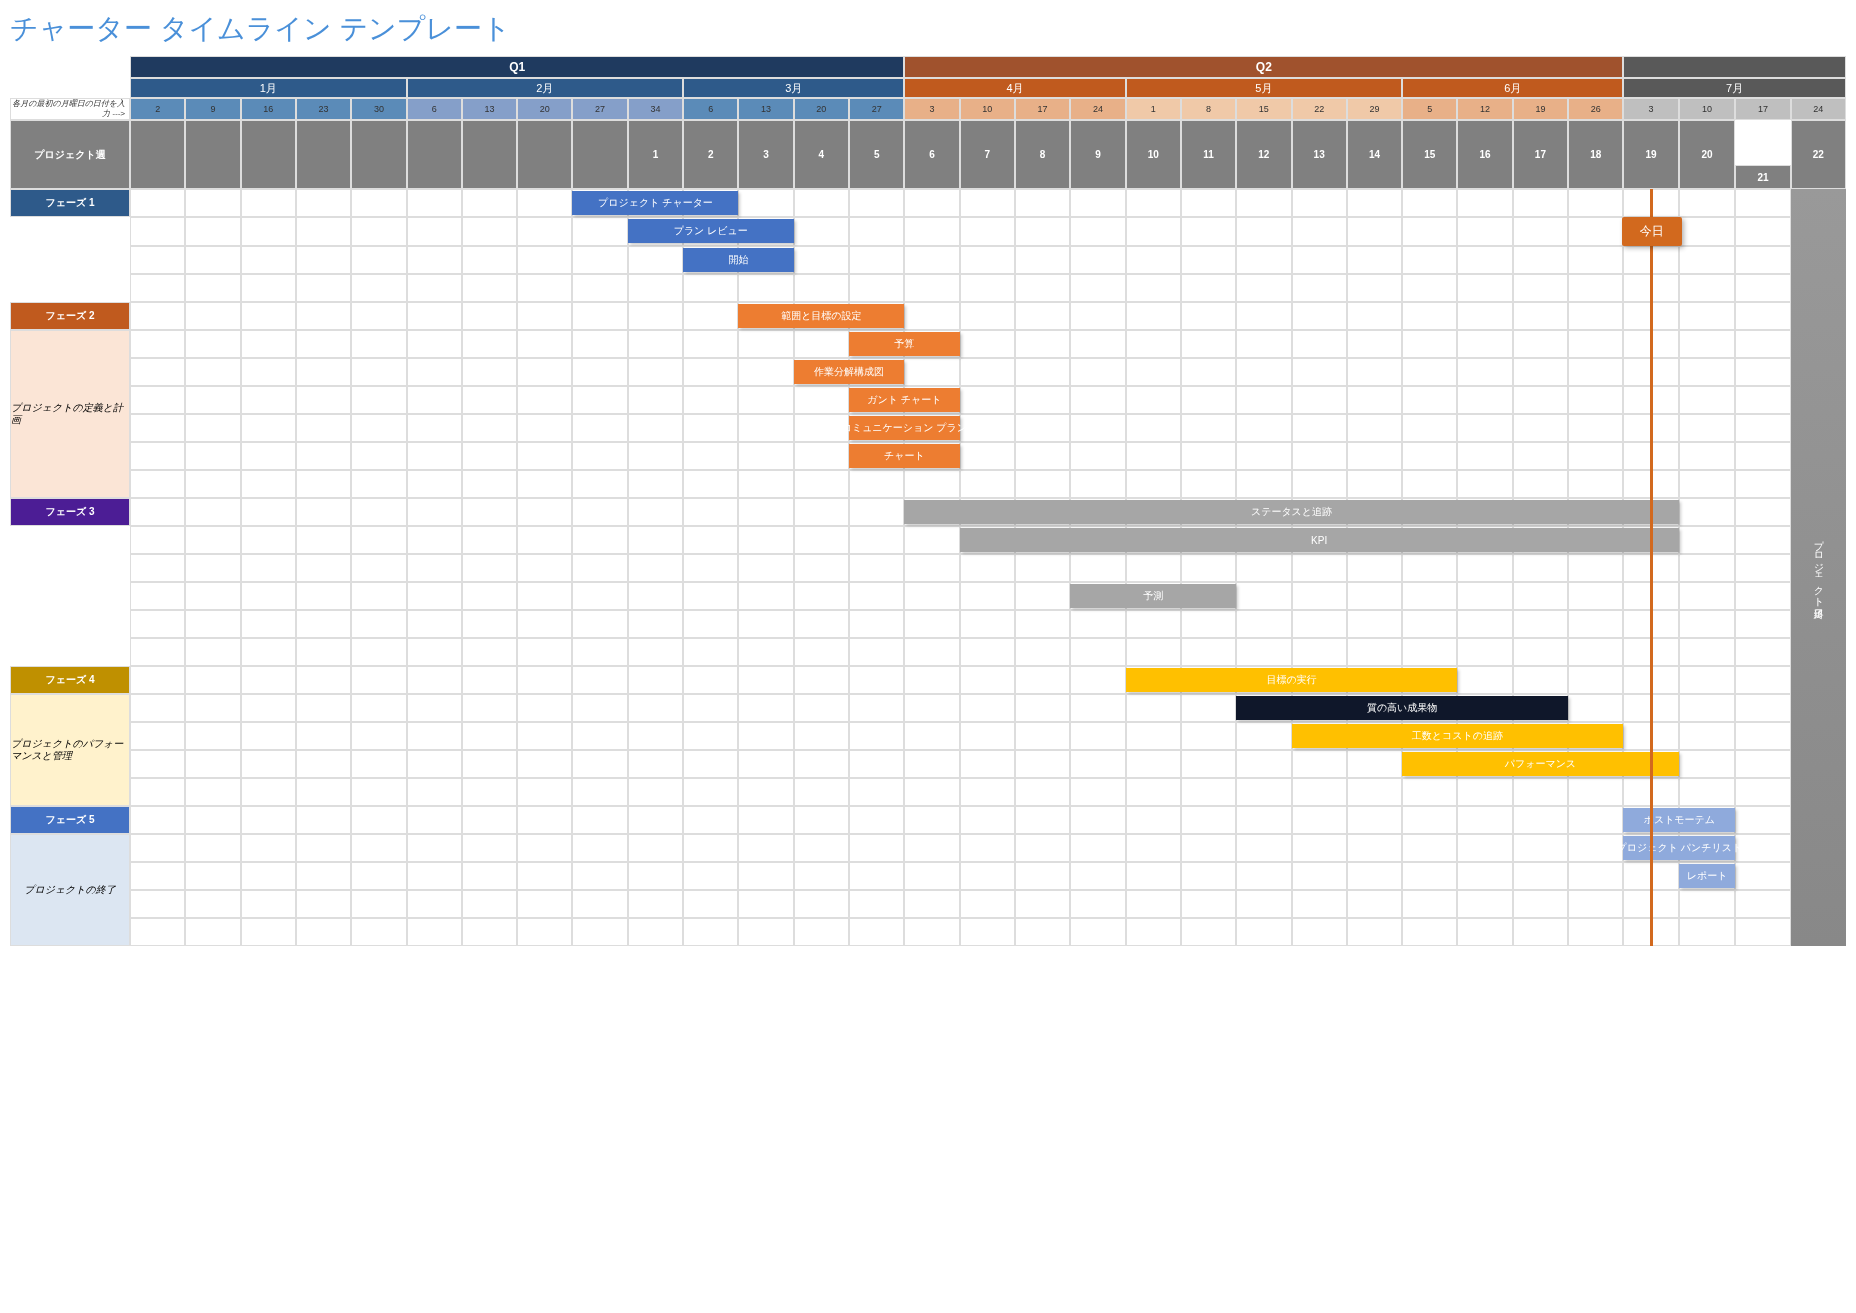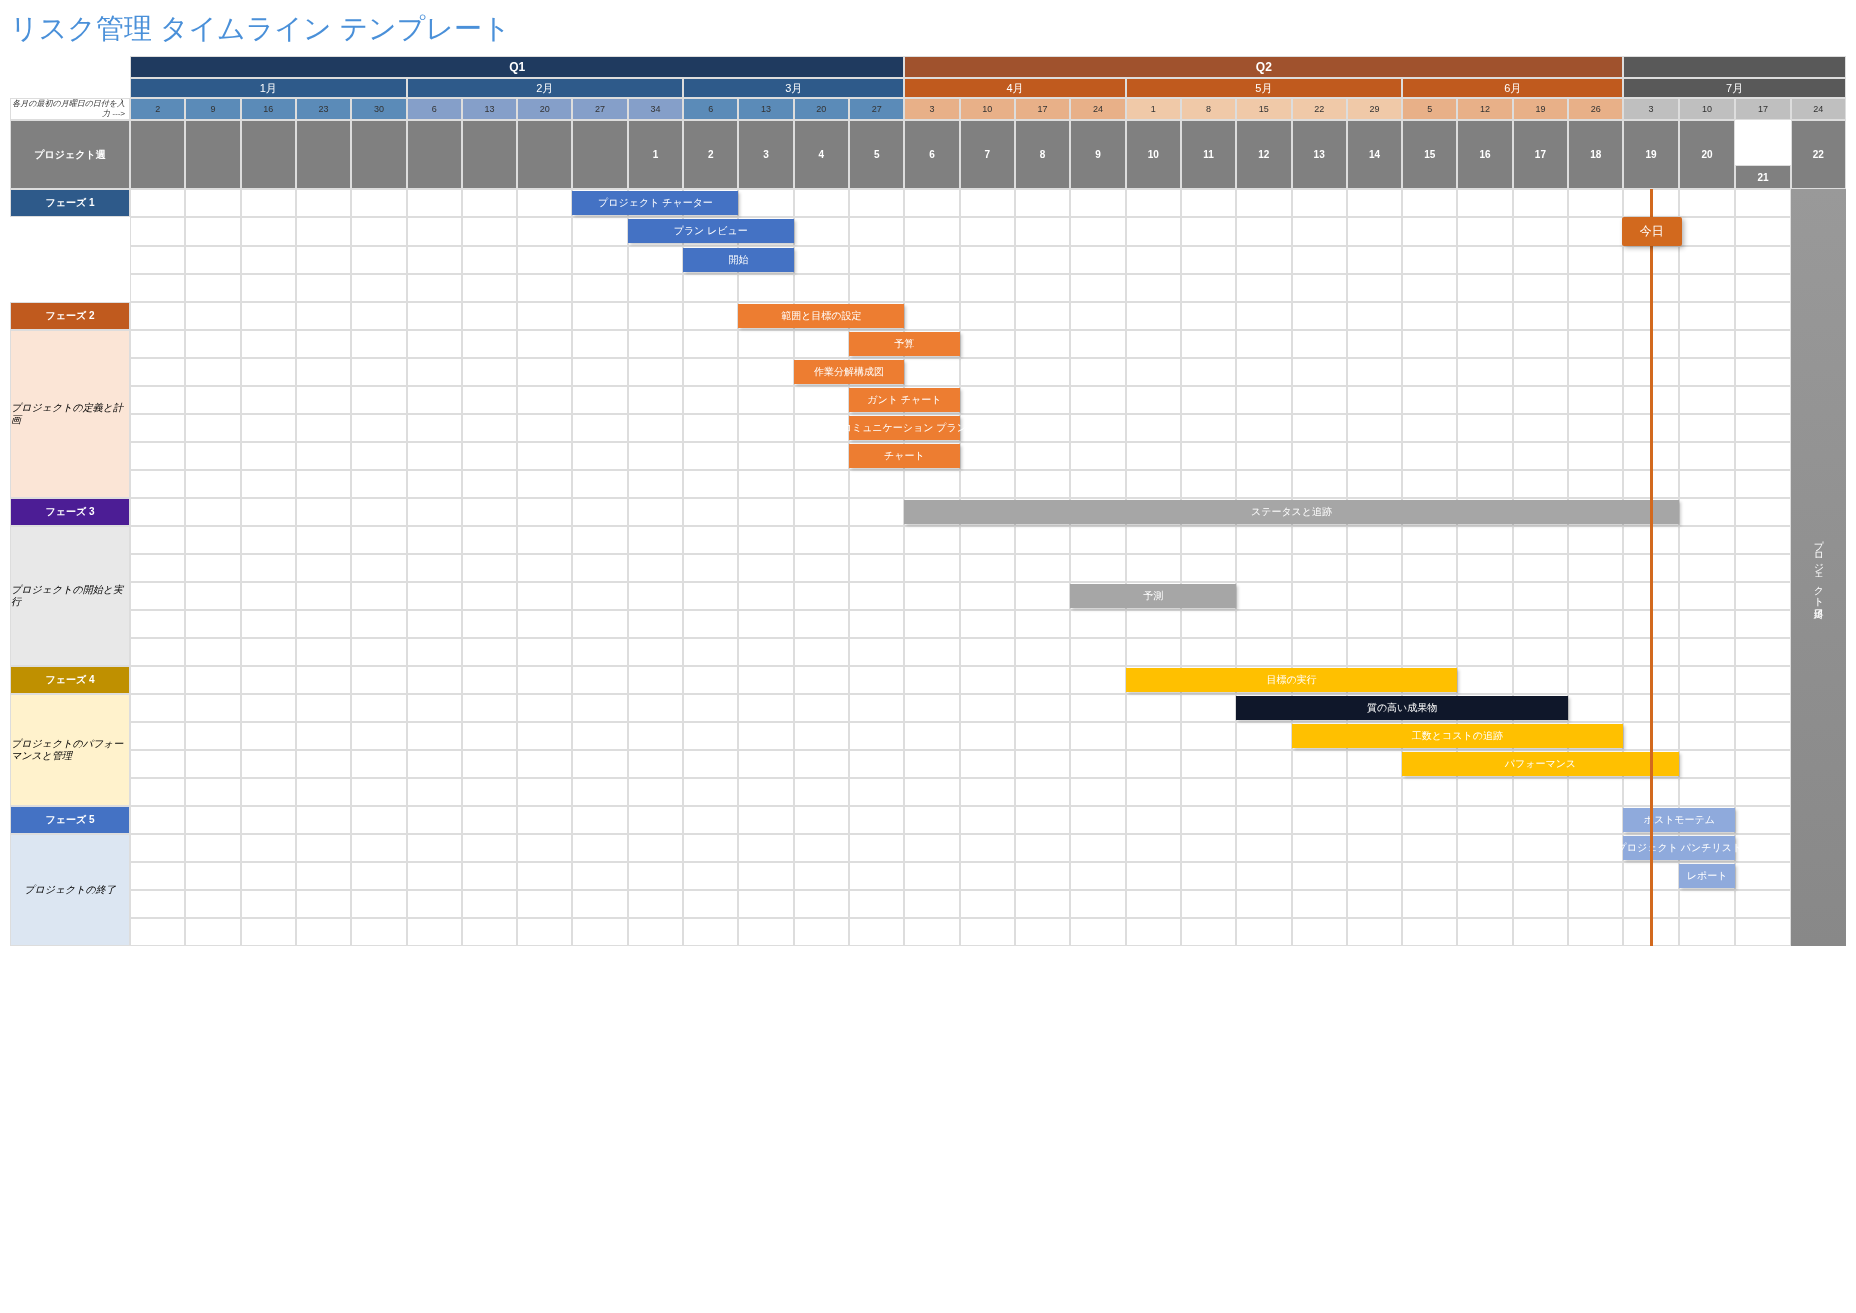--- a/index.html
+++ b/index.html
@@ -19,21 +19,21 @@
 .row-cell{min-height:28px}
 .bar{position:absolute;height:24px;display:flex;align-items:center;justify-content:center;color:#fff;font-size:10px;padding:0 8px;white-space:nowrap;z-index:5;box-shadow:2px 2px 3px rgba(0,0,0,0.2)}
 .today-marker{position:absolute;background:#D2691E;color:#fff;padding:6px 18px;font-size:12px;z-index:10;border-radius:2px;box-shadow:2px 2px 5px rgba(0,0,0,0.3)}
 .today-line{position:absolute;width:3px;background:#D2691E;z-index:8}
 .end-bar{position:absolute;background:linear-gradient(to bottom,#999,#888);color:#fff;writing-mode:vertical-rl;display:flex;align-items:center;justify-content:center;font-size:10px;z-index:4}
 .shade{position:absolute;z-index:1;pointer-events:none}
 </style>
 </head>
 <body>
 
-<h1>リスク管理 タイムライン テンプレート</h1>
+<h1>チャーター タイムライン テンプレート</h1>
 <div class="gantt" id="gantt">
     <div class="cell " style="grid-area: 1 / 1 / auto / 2; border: none;"></div>
     <div class="cell hdr-q" style="grid-area: 1 / 2 / auto / 16; background: rgb(31, 58, 95);">Q1</div>
     <div class="cell hdr-q" style="grid-area: 1 / 16 / auto / 29; background: rgb(160, 82, 45);">Q2</div>
     <div class="cell hdr-q" style="grid-area: 1 / 29 / auto / 33; background: rgb(89, 89, 89);"></div>
     <div class="cell " style="grid-area: 2 / 1 / auto / 2; border: none;"></div>
     <div class="cell hdr-m" style="grid-area: 2 / 2 / auto / 7; background: rgb(46, 90, 138);">1月</div>
     <div class="cell hdr-m" style="grid-area: 2 / 7 / auto / 12; background: rgb(46, 90, 138);">2月</div>
     <div class="cell hdr-m" style="grid-area: 2 / 12 / auto / 16; background: rgb(46, 90, 138);">3月</div>
     <div class="cell hdr-m" style="grid-area: 2 / 16 / auto / 20; background: rgb(192, 90, 30);">4月</div>
@@ -639,22 +639,22 @@
     <div class="cell row-cell" style="grid-area: 21 / 23 / auto / 24;"></div>
     <div class="cell row-cell" style="grid-area: 21 / 24 / auto / 25;"></div>
     <div class="cell row-cell" style="grid-area: 21 / 25 / auto / 26;"></div>
     <div class="cell row-cell" style="grid-area: 21 / 26 / auto / 27;"></div>
     <div class="cell row-cell" style="grid-area: 21 / 27 / auto / 28;"></div>
     <div class="cell row-cell" style="grid-area: 21 / 28 / auto / 29;"></div>
     <div class="cell row-cell" style="grid-area: 21 / 29 / auto / 30;"></div>
     <div class="cell row-cell" style="grid-area: 21 / 30 / auto / 31;"></div>
     <div class="cell row-cell" style="grid-area: 21 / 31 / auto / 32;"></div>
     <div class="cell row-cell" style="grid-area: 21 / 32 / auto / 33;"></div>
-    <div class="cell phase-desc" style="grid-area: 17 / 1 / 22 / 2; background: rgb(232, 232, 232);">プロジェクトの開始と実行</div>
     <div class="bar" style="grid-area: 16 / 16 / auto / 30; background: rgb(166, 166, 166); position: relative; margin: 2px 0px; font-family: Liberation Serif, serif;">ステータスと追跡</div>
+    <div class="bar" style="grid-area: 17 / 17 / auto / 30; background: rgb(166, 166, 166); position: relative; margin: 2px 0px;">KPI</div>
     <div class="bar" style="grid-area: 19 / 19 / auto / 22; background: rgb(166, 166, 166); position: relative; margin: 2px 0px;">予測</div>
     <div class="cell phase-hdr" style="grid-area: 22 / 1 / auto / 2; background: rgb(191, 144, 0);">フェーズ 4</div>
     <div class="cell row-cell" style="grid-area: 22 / 2 / auto / 3;"></div>
     <div class="cell row-cell" style="grid-area: 22 / 3 / auto / 4;"></div>
     <div class="cell row-cell" style="grid-area: 22 / 4 / auto / 5;"></div>
     <div class="cell row-cell" style="grid-area: 22 / 5 / auto / 6;"></div>
     <div class="cell row-cell" style="grid-area: 22 / 6 / auto / 7;"></div>
     <div class="cell row-cell" style="grid-area: 22 / 7 / auto / 8;"></div>
     <div class="cell row-cell" style="grid-area: 22 / 8 / auto / 9;"></div>
     <div class="cell row-cell" style="grid-area: 22 / 9 / auto / 10;"></div>

